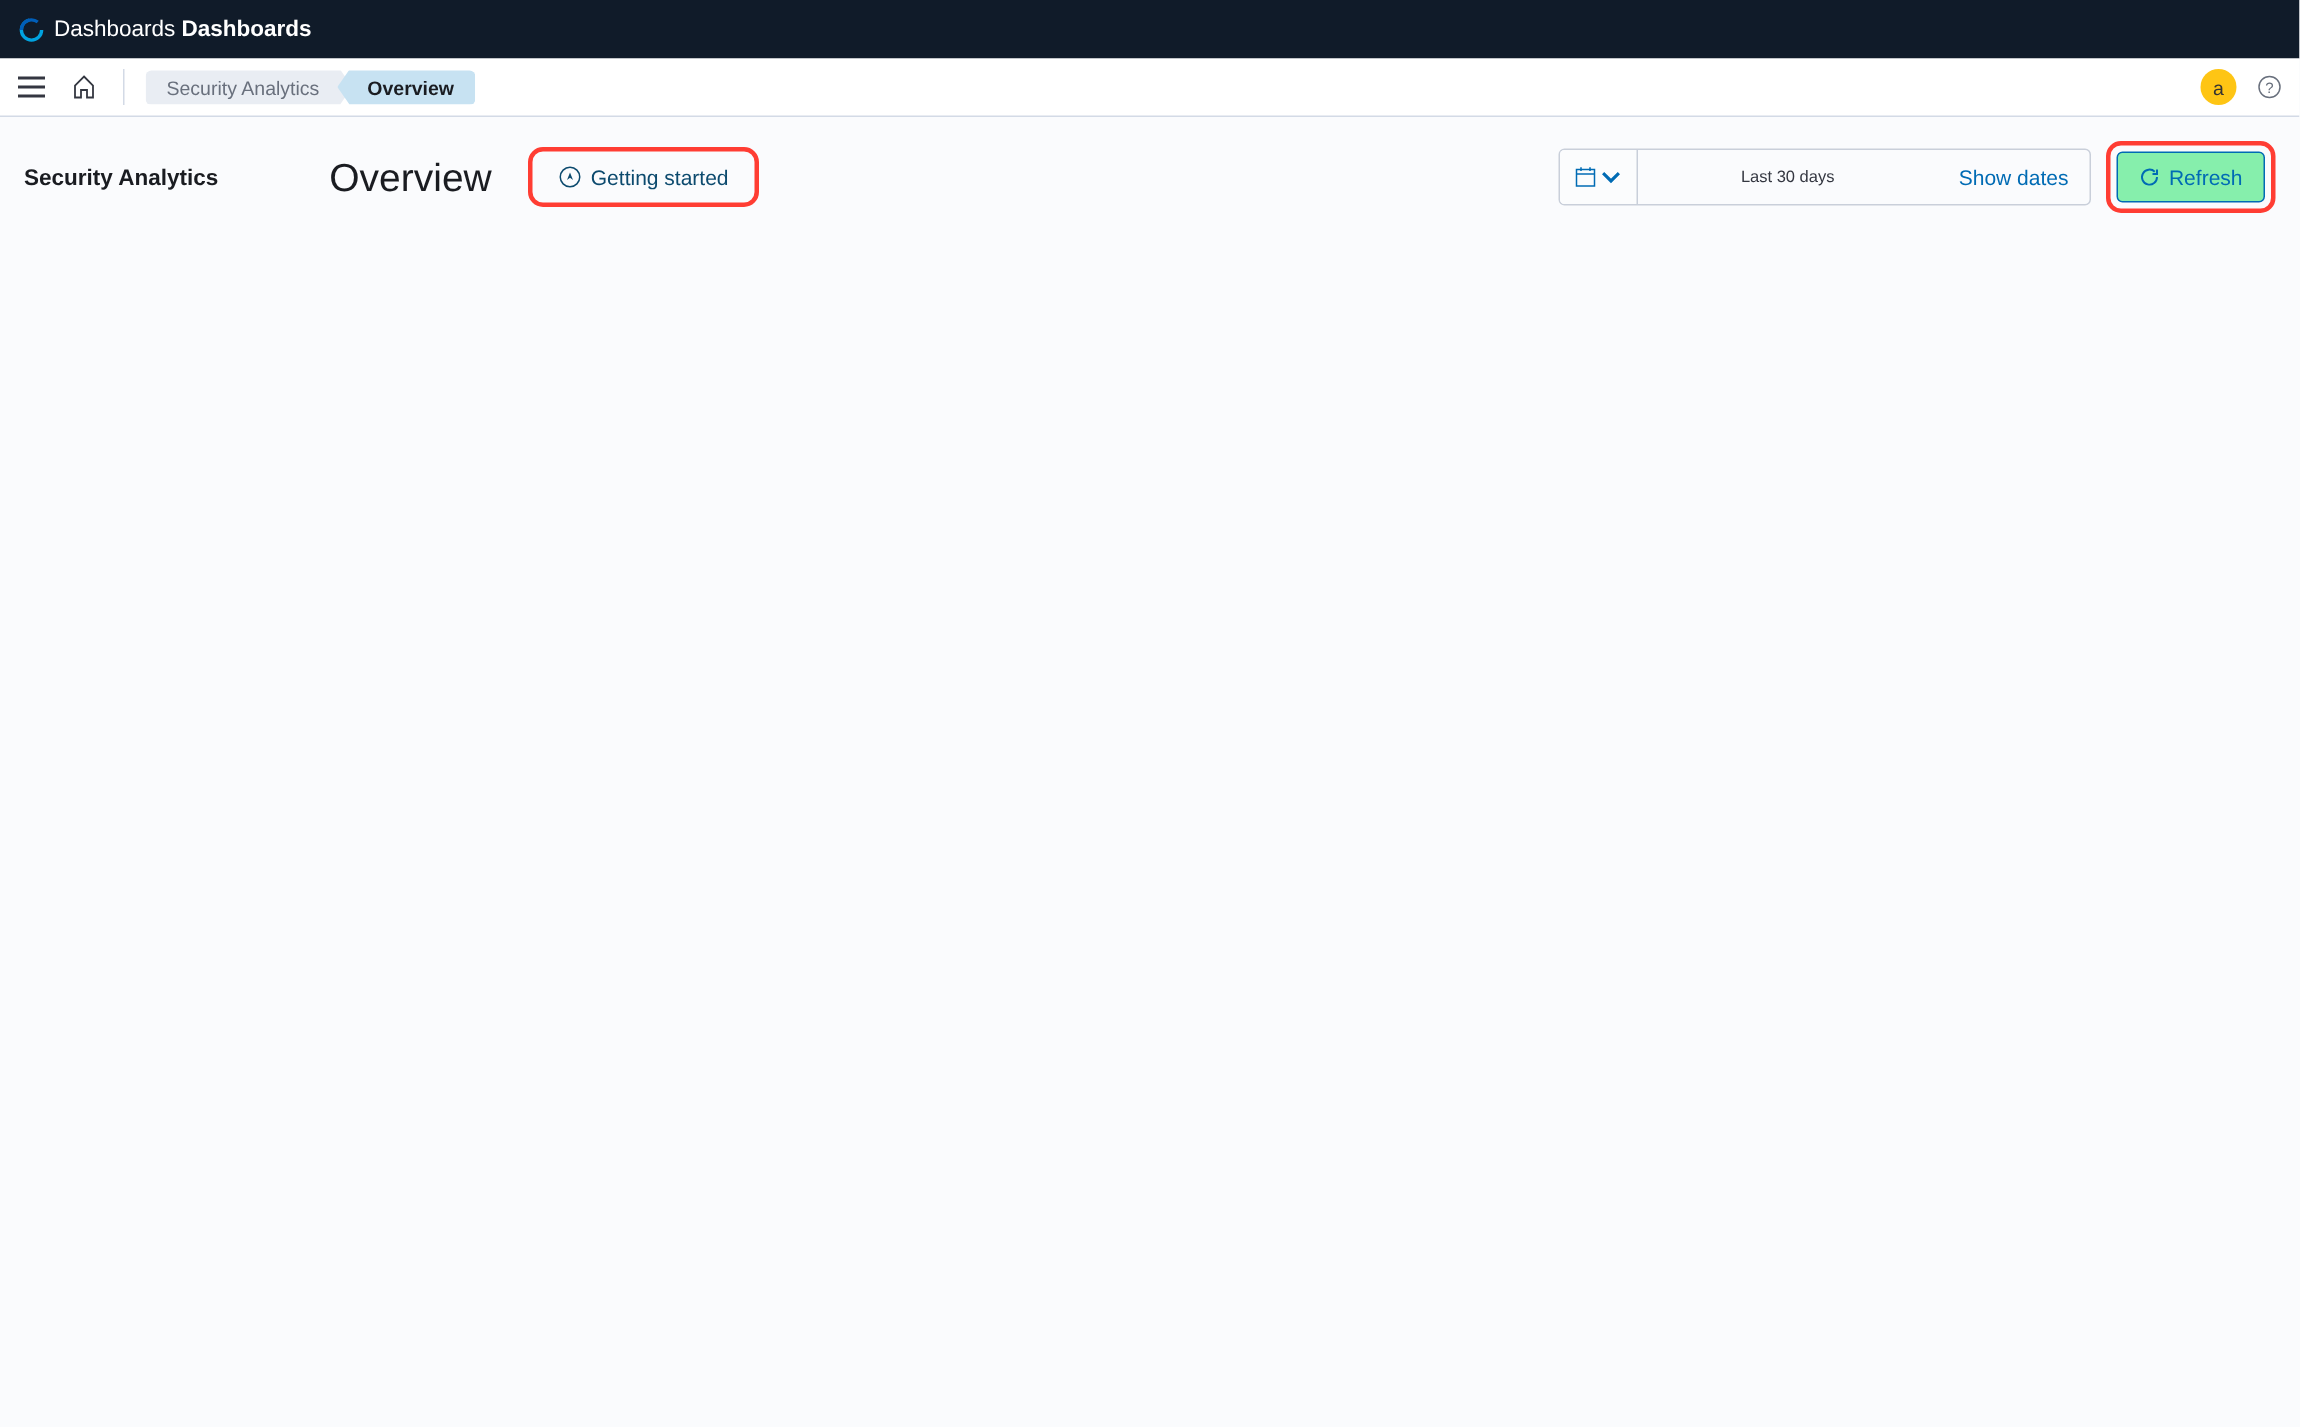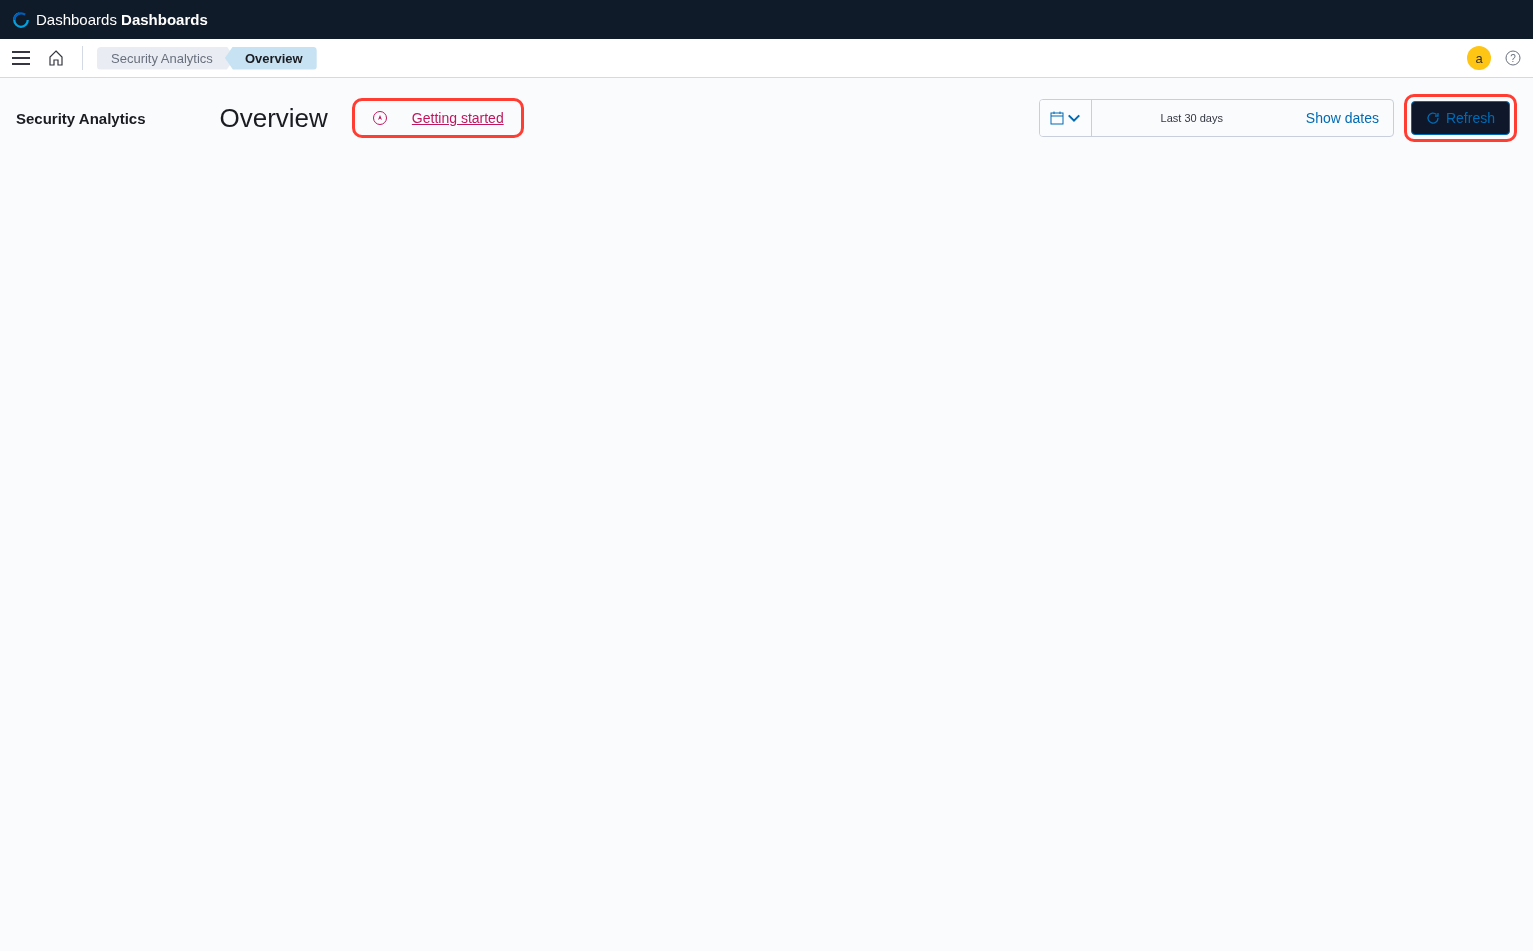--- a/index.html
+++ b/index.html
@@ -24,32 +24,32 @@
 .breadcrumb-item.active { background: #c7e2f2; color: #1a1c21; font-weight: 600; clip-path: polygon(8px 0, 100% 0, 100% 100%, 8px 100%, 0 50%); padding-left: 20px; margin-left: -10px; border-radius: 0 4px 4px 0; }
 .sec-right { margin-left: auto; display: flex; align-items: center; gap: 14px; }
 .avatar { width: 24px; height: 24px; border-radius: 50%; background: #fec514; display: flex; align-items: center; justify-content: center; font-size: 13px; color: #333; font-weight: 500; }
 .help-icon { width: 16px; height: 16px; color: #69707d; cursor: pointer; }
 
 
 .page { padding: 0; position: relative; }
 .page-header-row { display: flex; align-items: center; padding: 16px 16px 0 16px; gap: 24px; }
 .page-subtitle { font-size: 15px; font-weight: 600; color: #1a1c21; }
 .page-title { font-size: 26px; font-weight: 400; color: #1a1c21; margin-left: 50px; }
-.getting-started-btn { display: flex; align-items: center; gap: 24px; padding: 6px 14px; border: 1px solid transparent; border-radius: 4px; color: #be185d; font-size: 14px; cursor: pointer; background: transparent; text-decoration: underline; }
+.getting-started-btn { display: flex; align-items: center; gap: 6px; padding: 6px 14px; border: 1px solid transparent; border-radius: 4px; color: #0c4a6e; font-size: 14px; cursor: pointer; background: transparent; }
 .getting-started-btn svg { width: 16px; height: 16px; }
 .red-highlight { border: 3px solid #ff3d33; border-radius: 10px; padding: 2px; }
 .red-highlight-refresh { border: 3px solid #ff3d33; border-radius: 10px; padding: 4px; }
 
 .header-right { margin-left: auto; display: flex; align-items: center; gap: 0; }
 .date-picker { display: flex; align-items: center; border: 1px solid #c9cfda; border-radius: 4px; overflow: hidden; height: 38px; margin-right: 10px; }
 .date-icon-btn { background: #fbfcfd; border-right: 1px solid #c9cfda; padding: 0 10px; height: 100%; display: flex; align-items: center; gap: 3px; color: #006bb4; }
 .date-icon-btn svg { width: 14px; height: 14px; }
 .date-range { padding: 0 14px; font-size: 11px; color: #343741; min-width: 200px; text-align: center; }
 .show-dates { color: #006bb4; font-size: 14px; padding: 0 14px; cursor: pointer; text-align: center; }
-.refresh-btn { border: 1px solid #006bb4; color: #006bb4; background: #0f172a; padding: 8px 14px; border-radius: 4px; display: flex; align-items: center; gap: 6px; font-size: 14px; cursor: pointer; }
+.refresh-btn { border: 1px solid #006bb4; color: #006bb4; background: #86efac; padding: 8px 14px; border-radius: 4px; display: flex; align-items: center; gap: 6px; font-size: 14px; cursor: pointer; }
 .refresh-btn svg { width: 14px; height: 14px; }
 
 
 .popover { position: absolute; top: 132px; left: 11px; width: 920px; background: #fff; border: 1px solid #d3dae6; border-radius: 6px; box-shadow: 0 6px 24px rgba(0,0,0,0.1); padding: 20px 24px; z-index: 100; }
 .popover::before { content: ""; position: absolute; top: -8px; left: 352px; width: 14px; height: 14px; background: #fff; border-left: 1px solid #d3dae6; border-top: 1px solid #d3dae6; transform: rotate(45deg); }
 .popover h2 { font-size: 24px; font-weight: 500; margin-bottom: 14px; }
 .popover hr { border: none; border-top: 1px solid #eef0f4; margin-bottom: 20px; }
 .popover-desc { font-size: 14px; color: #343741; margin-bottom: 24px; }
 .learn-more { color: #006bb4; text-decoration: none; }
 .learn-more svg { width: 10px; height: 10px; margin-left: 2px; vertical-align: baseline; }

